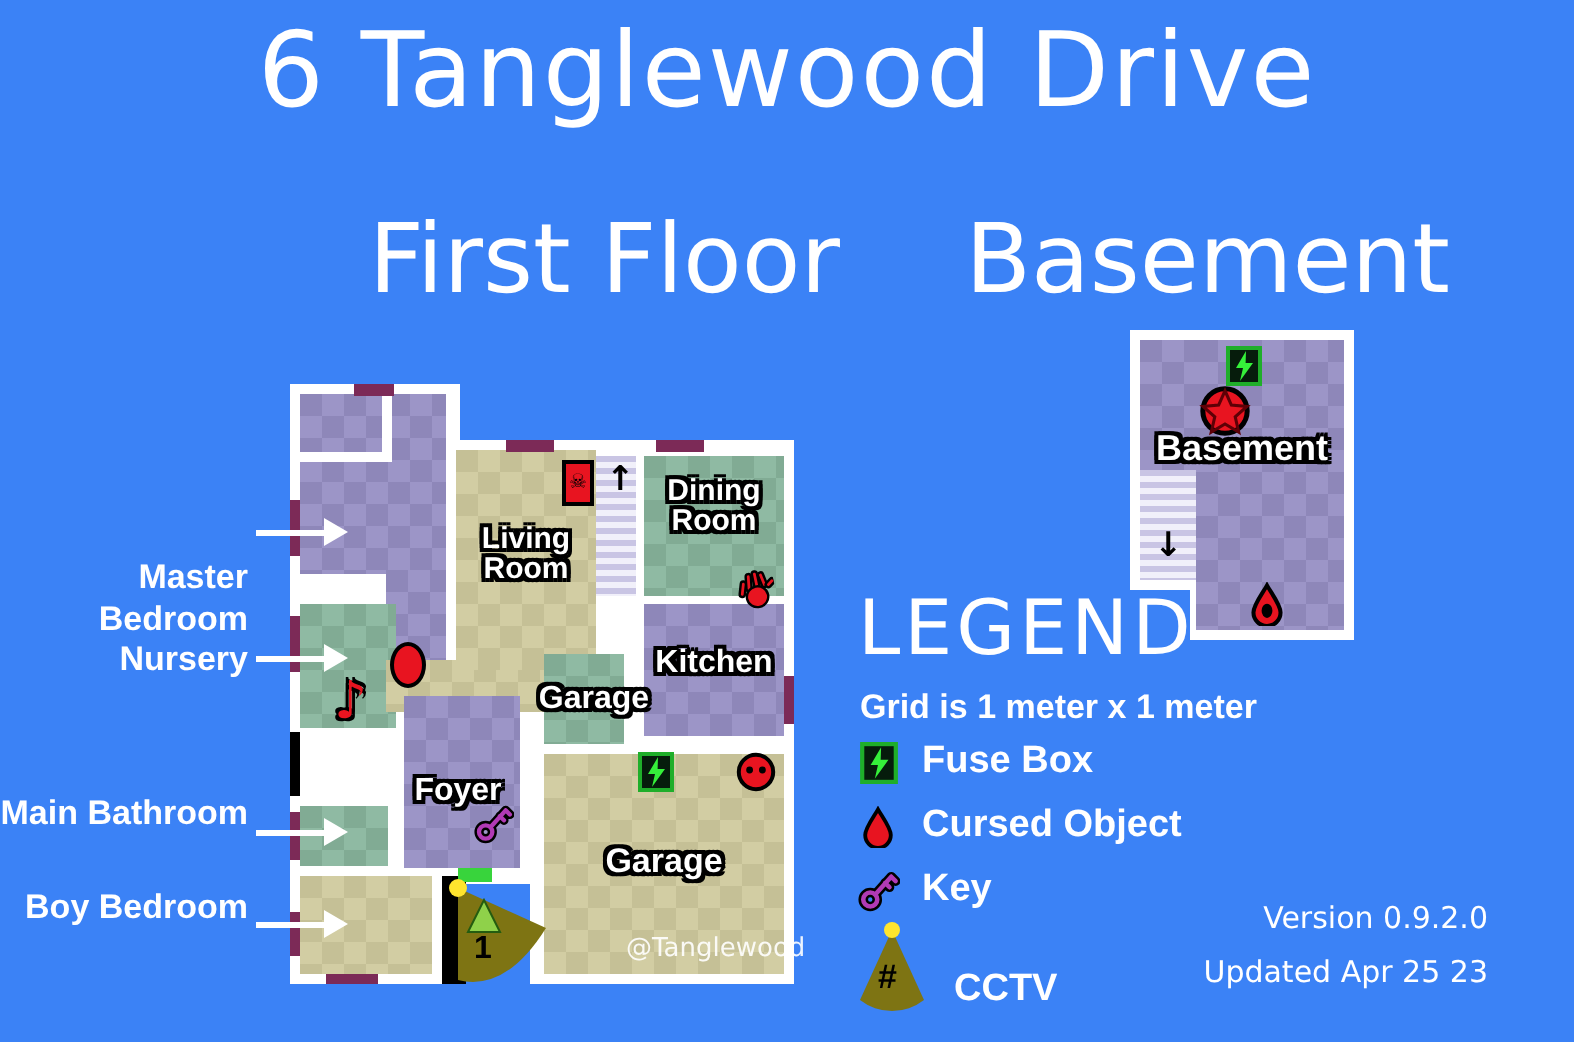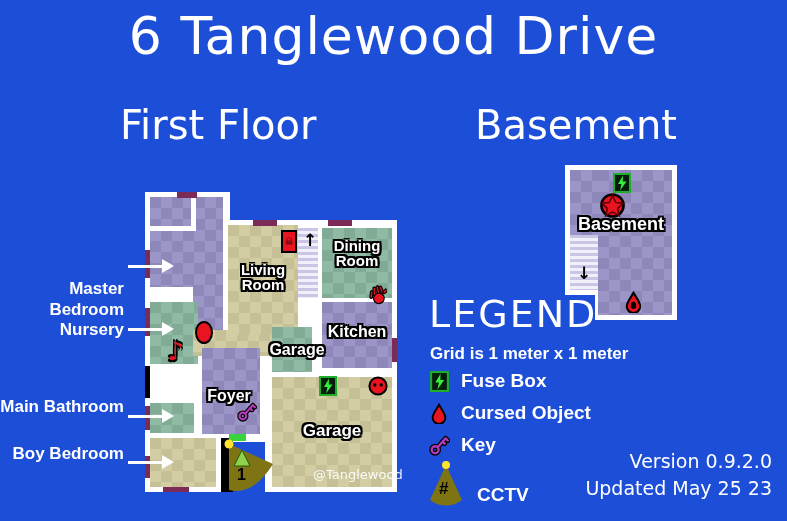--- a/index.html
+++ b/index.html
@@ -1,22 +1,22 @@
 <!DOCTYPE html>
 <html><head>
 <meta charset="utf-8">
 <style>
   html,body{margin:0;padding:0;background:#000;}
-  #stage{position:relative;width:787px;height:521px;background:#1d4ed8;overflow:hidden;
+  #stage{position:relative;width:787px;height:521px;background:#3b82f6;overflow:hidden;
          font-family:"Liberation Sans",sans-serif;}
   .hand{font-family:"DejaVu Sans",sans-serif;color:#fff;}
   .abs{position:absolute;}
   
   .title{left:0;right:0;top:6px;text-align:center;font-size:52px;font-weight:500;letter-spacing:1px;}
-  .floorhead{top:102px;font-size:40px;text-align:left;}
+  .floorhead{top:102px;font-size:48px;text-align:right;}
   
   .wallbase{background:#fff;position:absolute;}
   .blackpatch{background:#000;position:absolute;}
   .purple{background:repeating-conic-gradient(#9c95c7 0% 25%, #8e87b9 25% 50%);background-size:22px 22px;position:absolute;}
   .green {background:repeating-conic-gradient(#8fbaa3 0% 25%, #81ab94 25% 50%);background-size:22px 22px;position:absolute;}
   .tan   {background:repeating-conic-gradient(#d2cda3 0% 25%, #c5c096 25% 50%);background-size:22px 22px;position:absolute;}
   .stairs{background:repeating-linear-gradient(180deg,#c9c5e4 0 3px,#f1f0fa 3px 6px);position:absolute;}
   .window{background:#7c2a57;position:absolute;}
   .wall{background:#fff;position:absolute;}
   
@@ -42,21 +42,21 @@
   .cctvnum{position:absolute;color:#000;font-weight:bold;font-size:16px;}
   .watermark{position:absolute;color:rgba(255,255,255,0.9);font-size:13px;}
   
   .legendhead{left:429px;top:292px;font-size:38px;letter-spacing:2px;}
   .gridnote{position:absolute;left:430px;top:344px;color:#fff;font-weight:bold;font-size:17px;}
   .lrow{position:absolute;display:flex;align-items:center;gap:9px;color:#fff;font-weight:bold;font-size:19px;}
   .lrow .iconcell{width:26px;display:flex;justify-content:center;}
   .cctvleg{position:relative;}
   .cctvleg::after{content:"#";position:absolute;left:15px;top:19px;color:#000;font-weight:bold;font-size:17px;}
   
-  .verline{position:absolute;left:540px;width:232px;text-align:right;font-size:19px;}
+  .verline{position:absolute;left:512px;width:232px;text-align:right;font-size:15px;}
 </style>
 </head>
 <body>
 
 <div id="stage">
 
   <div class="abs hand title">6 Tanglewood Drive</div>
   <div class="abs hand floorhead" style="left:120px;width:300px;">First Floor</div>
   <div class="abs hand floorhead" style="left:475px;width:250px;">Basement</div>
 
@@ -235,15 +235,15 @@
     <span class="iconcell cctvleg" style="width:44px;">
       <svg width="44" height="46" viewBox="0 0 44 46">
         <path d="M22 5 L6 40 A26 26 0 0 0 38 40 Z" fill="#7e7413"></path>
         <circle cx="22" cy="5" r="4" fill="#ffe52e"></circle>
       </svg>
     </span>
     <span style="margin-top:6px;">CCTV</span>
   </div>
 
   <div class="verline hand" style="top:450px;">Version 0.9.2.0</div>
-  <div class="verline hand" style="top:477px;">Updated May 25 23</div>
+  <div class="verline hand" style="top:477px;">Updated Apr 25 23</div>
 
 </div>
 
 </body></html>

